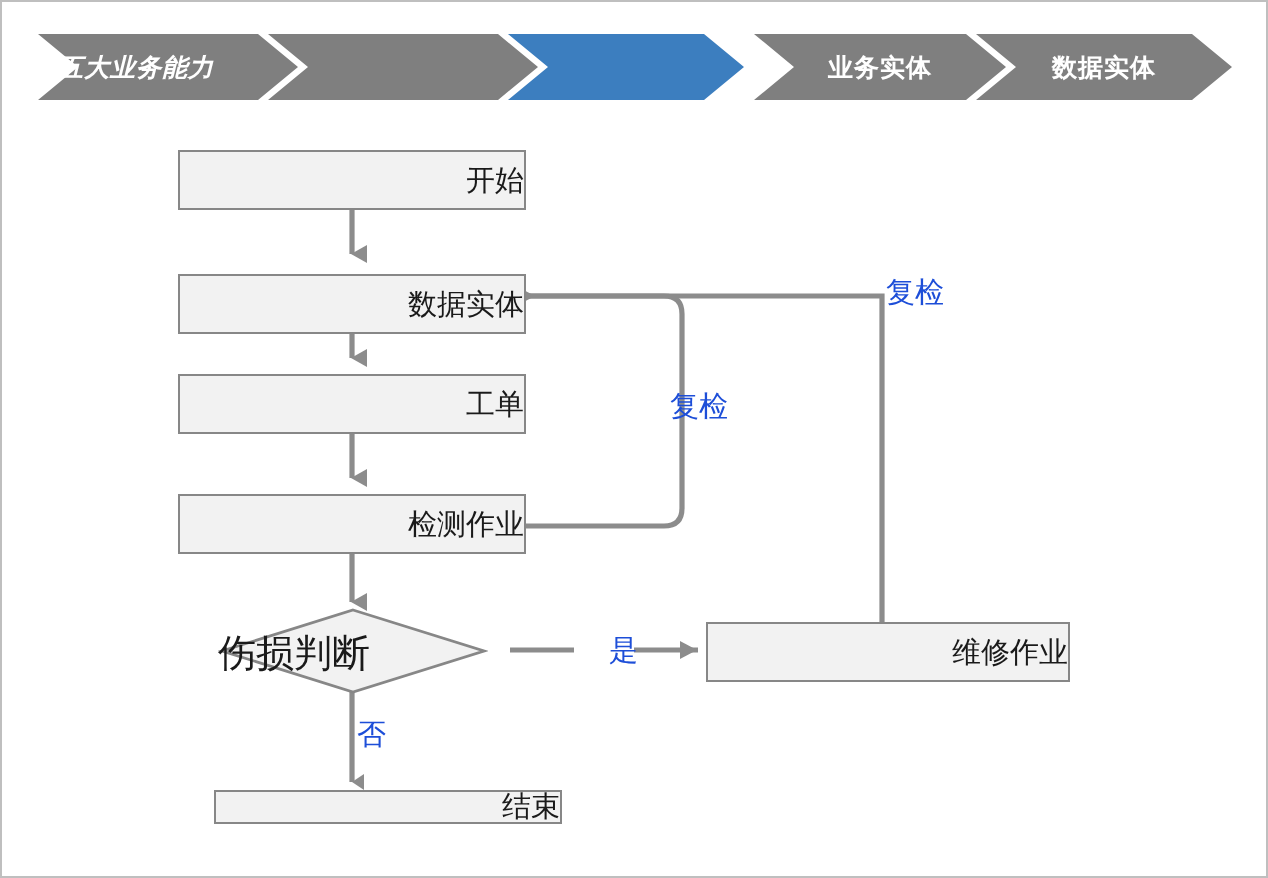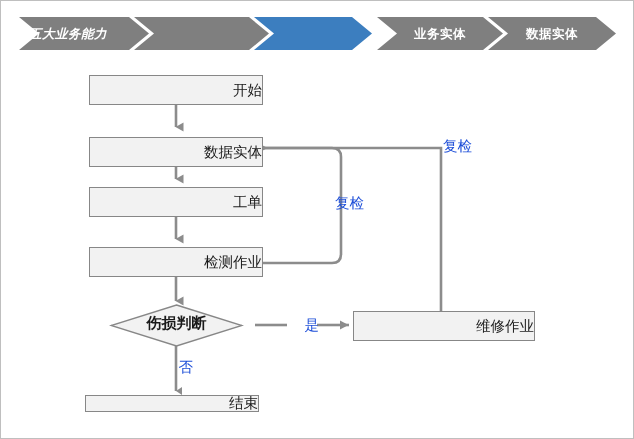--- a/index.html
+++ b/index.html
@@ -74,25 +74,23 @@
     position: absolute;
     color: #1d4ed8;
     font-size: 14.5px;
     white-space: nowrap;
     text-align: right;
   }
 
   .diamond-label {
     position: absolute;
     color: #1a1a1a;
-    font-size: 15px;
+    font-size: 19px;
     white-space: nowrap;
-    text-align: center;
     pointer-events: none;
-    font-weight: bold;
   }
 </style>
 </head>
 <body>
 
 <div id="canvas">
 
   <div id="breadcrumb">
     <svg width="634" height="33" viewBox="0 0 634 33" xmlns="http://www.w3.org/2000/svg">
 
@@ -167,21 +165,21 @@
 
   <svg style="position:absolute; left:108px; top:302px;" width="135" height="45" viewBox="0 0 135 45" xmlns="http://www.w3.org/2000/svg">
     <polygon points="67.5,2 133,22.5 67.5,43 2,22.5" fill="#f2f2f2" stroke="#878787" stroke-width="1.4"></polygon>
   </svg>
   <div class="diamond-label" style="left:108px; top:313px; width:135px;">伤损判断</div>
 
   <div class="node" style="left:352px; top:310px; width:182px; height:30px;padding-left:43px;">
     <span>维修作业</span>
   </div>
 
-  <div class="node" style="left:84px; top:394px; width:174px; height:17px;">
+  <div class="node" style="left:106px; top:394px; width:174px; height:17px;">
     <span>结束</span>
   </div>
 
   <div class="edge-label" style="left:311px; top:193px; width:52px;">复检</div>
 
   <div class="edge-label" style="left:409px; top:136px; width:62px;">复检</div>
 
   <div class="edge-label" style="left:284px; top:315px; width:34px;">是</div>
 
   <div class="edge-label" style="left:158px; top:357px; width:34px;">否</div>

